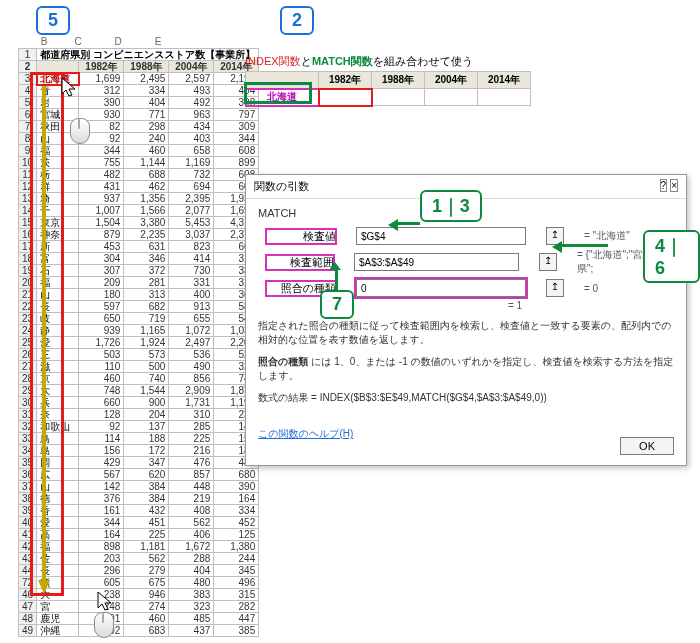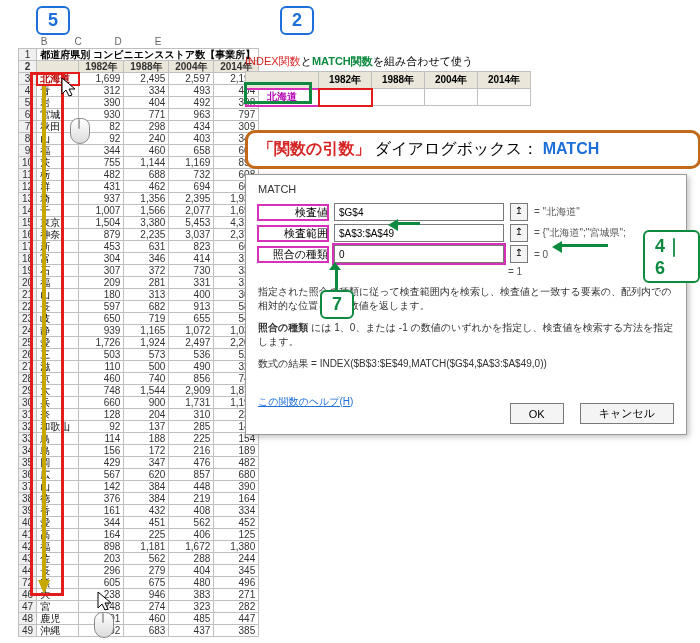--- a/index.html
+++ b/index.html
@@ -25,21 +25,21 @@
 .formula-bar td{border:1px solid #bfbfbf;padding:1px 6px;height:14px;font-size:10px;text-align:center}
 .r1{color:#d62323}.g1{color:#0d8a3f}
 .instr-box{position:absolute;left:245px;top:130px;width:430px;border:3px solid #c26a1a;border-radius:10px;background:#fff;padding:6px 10px;font-size:16px;z-index:30}
 .instr-box .k{color:#d62323;font-weight:bold}
 .instr-box .m{color:#1e6fd9;font-weight:bold}
 .dialog{position:absolute;left:245px;top:174px;width:440px;background:#fff;border:1px solid #9a9a9a;box-shadow:2px 2px 6px rgba(0,0,0,.25);font-size:11px;z-index:25}
 .dlg-title{background:#fff;border-bottom:1px solid #ddd;padding:4px 8px;font-size:11px;display:flex;justify-content:space-between}
 .dlg-title .xbtn{width:16px;height:14px;border:1px solid #888;text-align:center;line-height:12px;font-size:10px}
 .dlg-body{padding:8px 12px 10px}
 .fn-name{color:#333;margin-bottom:8px}
-.argrow{display:flex;align-items:center;margin:3px 0;gap:6px}
+.argrow{display:flex;align-items:center;margin:3px 8px;gap:20px}
 .arglabel{width:70px;text-align:right;color:#000}
 .argval{border:1px solid #7a7a7a;height:16px;width:160px;padding:0 4px;font-size:10px}
 .argval.mag{outline:2px solid #d631b8}
 .argbtn{width:16px;height:16px;border:1px solid #7a7a7a;background:#f4f4f4;text-align:center;line-height:14px;font-size:10px}
 .argres{color:#555;font-size:10px}
 .desc{color:#333;font-size:10px;margin:8px 0;line-height:1.4}
 .desc .bold{font-weight:bold}
 .result-line{font-size:10px;color:#333;margin:8px 0}
 .link{color:#1e6fd9;text-decoration:underline;font-size:10px}
 .dlg-btns{display:flex;gap:16px;margin-top:24px}
@@ -422,21 +422,21 @@
           <td>675</td>
           <td>480</td>
           <td>496</td>
         </tr>
         <tr>
           <td class="row-h">46</td>
           <td class="label">大</td>
           <td>238</td>
           <td>946</td>
           <td>383</td>
-          <td>271</td>
+          <td>315</td>
         </tr>
         <tr>
           <td class="row-h">47</td>
           <td class="label">宮</td>
           <td>248</td>
           <td>274</td>
           <td>323</td>
           <td>282</td>
         </tr>
         <tr>
@@ -495,27 +495,29 @@
       <td style="width:40px"></td>
             <td style="width:40px"></td>
             <td style="width:40px"></td>
     </tr>
   </tbody>
       </table>
 </div>
 
 <div class="greenbox" style="left:244px;top:82px;width:62px;height:16px"></div>
 
-<div class="instr-box">
-  <span class="k">「関数の引数」</span>
-  <span>ダイアログボックス：</span>
-  <span class="m">MATCH</span>
-</div>
 
 <div class="dialog">
+  <div class="dlg-title">
+    <span>関数の引数</span>
+    <span>
+      <span class="xbtn">?</span>
+      <span class="xbtn">×</span>
+    </span>
+  </div>
   <div class="dlg-body">
     <div class="fn-name">MATCH</div>
 
     <div class="argrow">
       <span class="arglabel sel-mag">検査値</span>
       <input class="argval" value="$G$4" style="">
       <span class="argbtn">↥</span>
       <span class="argres">= "北海道"</span>
     </div>
     <div class="argrow">
@@ -537,26 +539,26 @@
       <span class="bold">照合の種類</span><span> には 1、0、または -1 の数値のいずれかを指定し、検査値を検索する方法を指定します。</span>
     </div>
     <div class="result-line">
       <span>数式の結果 = </span>
       <span>INDEX($B$3:$E$49,MATCH($G$4,$A$3:$A$49,0))</span>
     </div>
     <div style="display:flex;justify-content:space-between;align-items:center">
       <a class="link" href="#">この関数のヘルプ(H)</a>
       <div class="dlg-btns">
         <button class="dlg-btn">OK</button>
-        <button class="dlg-btn">キャンセル</button>
       </div>
     </div>
   </div>
 </div>
 
+<div class="callout" style="left:420px;top:190px">1｜3</div>
 <div class="green-arrow-h rev" style="left:398px;top:222px;width:22px"></div>
 
 <div class="callout" style="left:643px;top:230px">4｜6</div>
 <div class="green-arrow-h rev" style="left:562px;top:244px;width:46px"></div>
 
 <div class="callout" style="left:320px;top:290px">7</div>
 <div style="position:absolute;left:335px;top:268px;width:3px;height:22px;background:#0d8a3f;z-index:48"></div>
 <div style="position:absolute;left:329px;top:262px;border-bottom:8px solid #0d8a3f;border-left:6px solid transparent;border-right:6px solid transparent;z-index:48"></div>
 
 </div>

